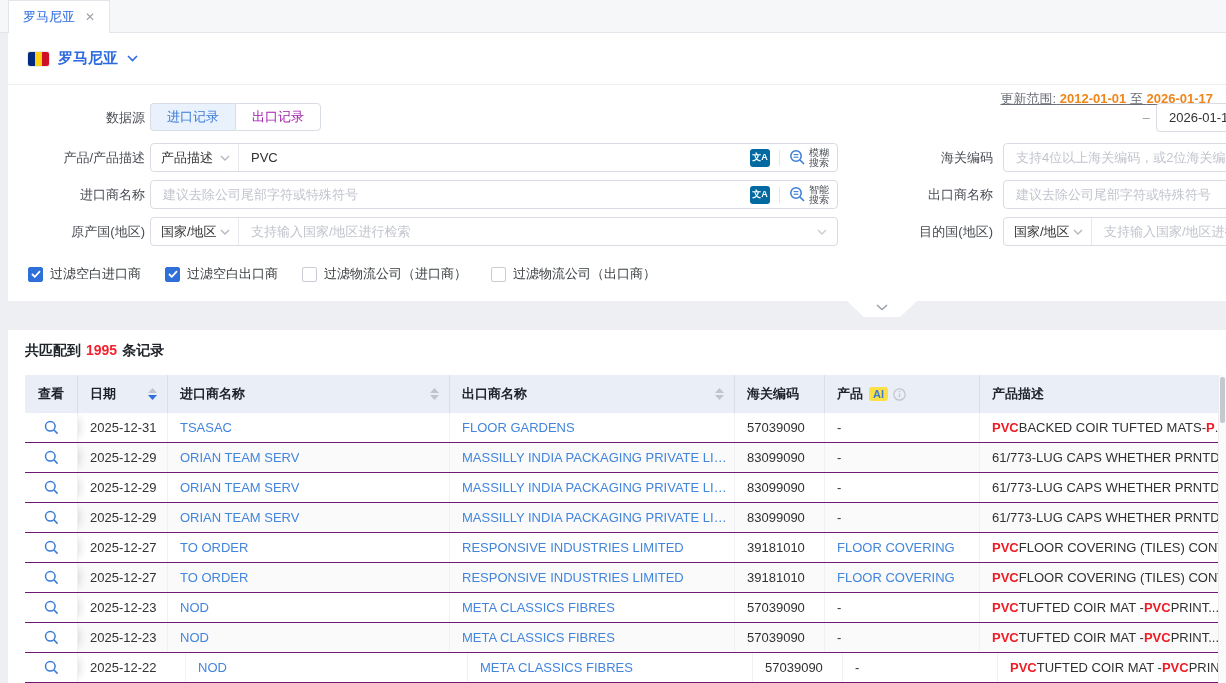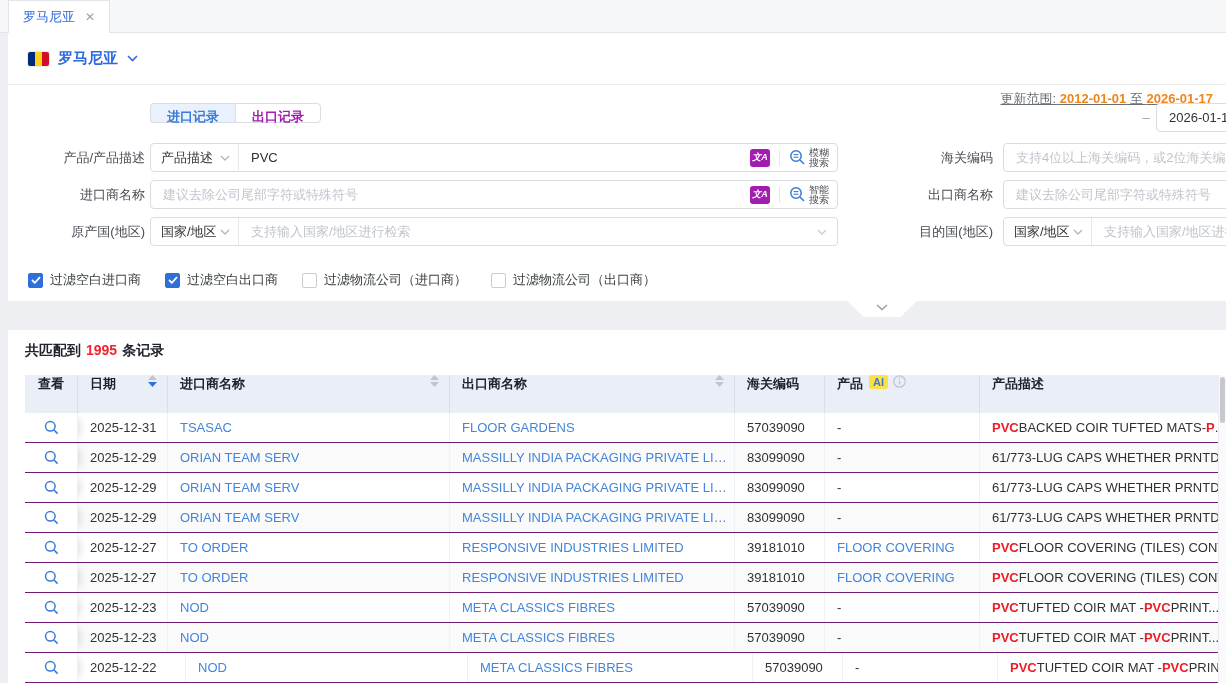--- a/index.html
+++ b/index.html
@@ -18,51 +18,51 @@
   .tab-close { color:#9aa0a8; font-size:12px; cursor:pointer; }
   
   .panel-top { position:absolute; top:33px; left:8px; width:1218px; height:268px; background:#fff; overflow:hidden; }
   .country-header { height:52px; border-bottom:1px solid #ededf0; display:flex; align-items:center; padding-left:20px; gap:9px; }
   .flag { width:21px; height:14px; display:flex; border-radius:2px; overflow:hidden; box-shadow:0 0 0 1px rgba(0,0,0,.08); }
   .flag i { flex:1; }
   .country-name { color:#2d6ae0; font-weight:bold; font-size:15px; }
   .update-range { position:absolute; top:57px; right:13px; font-size:13px; color:#6a6e76;text-decoration:underline; }
   .update-range b { color:#f08519; }
   .flabel { position:absolute; text-align:right; font-size:13px; color:#474b52; height:29px; line-height:29px; }
-  .seg { position:absolute; display:flex; height:20px;font-weight:bold; }
+  .seg { position:absolute; display:flex; height:28px; }
   .seg .s { line-height:26px; padding:0 16px; border:1px solid #d8dce3; background:#fff; color:#a21caf; cursor:pointer; }
   .seg .s.active { background:#e8f1fc; color:#3a7bd5; }
   .seg .s:first-child { border-radius:4px 0 0 4px; border-right:none; }
   .seg .s:last-child { border-radius:0 4px 4px 0; }
   .ibox { position:absolute; height:29px; border:1px solid #d9dce3; border-radius:4px; background:#fff; display:flex; align-items:center; }
   .ibox .sel { width:88px; align-self:stretch; display:flex; align-items:center; justify-content:space-between; padding:0 8px 0 10px; border-right:1px solid #e6e8ee; color:#303133; cursor:pointer; }
   .ibox .val { flex:1; padding-left:12px; color:#303133; white-space:nowrap; overflow:hidden; }
   .ibox .ph  { flex:1; padding-left:12px; color:#c0c4cc; white-space:nowrap; overflow:hidden; }
   .tools { display:flex; align-items:center; gap:0; padding-right:8px; }
-  .trans-ico { width:20px; height:18px; background:#a21caf; border-radius:3px; color:#fff; font-size:9px; font-weight:bold;
-               display:flex; align-items:center; justify-content:center; letter-spacing:0; cursor:pointer;font-style:italic; }
+  .trans-ico { width:20px; height:18px; background:#0369a1; border-radius:3px; color:#fff; font-size:9px; font-weight:bold;
+               display:flex; align-items:center; justify-content:center; letter-spacing:0; cursor:pointer; }
   .vdiv { width:1px; height:16px; background:#e4e6eb; margin:0 9px; }
   .searchbtn { display:flex; align-items:center; gap:3px; cursor:pointer; }
   .searchbtn .txt { font-size:10px; line-height:10px; color:#4a4e55; }
   .chev { flex:none; }
-  .checkrow { position:absolute; left:20px; top:238px; display:flex; align-items:center; }
+  .checkrow { position:absolute; left:20px; top:232px; display:flex; align-items:center; }
   .chk { display:flex; align-items:center; margin-right:24px; cursor:pointer; }
   .chk .box { width:15px; height:15px; border-radius:2px; border:1px solid #c9ccd4; background:#fff; display:flex; align-items:center; justify-content:center; }
   .chk.on .box { background:#2f6fd8; border-color:#2f6fd8; }
   .chk .lbl { margin-left:7px; color:#3c4043; }
   
   .notch { position:absolute; top:301px; left:847px; width:70px; height:16px; background:#fff;
            clip-path:polygon(0 0,100% 0,76% 100%,24% 100%); display:flex; align-items:flex-start; justify-content:center; cursor:pointer; }
   
   .panel-results { position:absolute; top:330px; left:8px; width:1218px; bottom:0; background:#fff; overflow:hidden; }
   .summary { position:absolute; top:12px; left:17px; font-size:14px; font-weight:bold; color:#20242b; }
   .summary .cnt { color:#f5222d; padding:0 5px; }
   .tablewrap { position:absolute; top:45px; left:17px; right:8px; bottom:0; }
   .thead { display:flex; height:38px; background:#e9eef7; }
-  .th { display:flex; align-items:flex-start; padding-left:12px; font-weight:bold; color:#1d2129; border-right:1px solid #d9deeb; overflow:hidden; }
+  .th { display:flex; align-items:center; padding-left:12px; font-weight:bold; color:#1d2129; border-right:1px solid #d9deeb; overflow:hidden; }
   .th.center { justify-content:center; padding-left:0; }
   .th .sort { margin-left:auto; margin-right:10px; display:flex; flex-direction:column; gap:2px; }
   .trow { display:flex; height:30px; border-bottom:1px solid #701a75; background:#fff; }
   .trow.alt { background:#fafafa; }
   .td { display:flex; align-items:center; padding-left:12px; border-right:1px solid #f0f1f4; overflow:hidden; white-space:nowrap; color:#303133; }
   .td.center { justify-content:center; padding-left:0; }
   .td.viewcell { background:#fff; position:relative; z-index:2; box-shadow:7px 0 8px -6px rgba(20,30,60,.18); cursor:pointer; }
   .link { color:#4285dc; text-decoration:none; cursor:pointer; overflow:hidden; text-overflow:ellipsis; white-space:nowrap; }
   .hlred { color:#ee1c25; font-weight:bold; }
   .aibadge { background:#fde047; color:#3a7bd5; font-size:11px; font-weight:bold; border-radius:3px; padding:1px 4px; margin-left:6px; }
@@ -94,20 +94,21 @@
       </svg>
   </div>
 
   <div class="update-range">
     <span>更新范围:</span>
     <b>2012-01-01</b>
     <span>至</span>
     <b>2026-01-17</b>
   </div>
 
+  <div class="flabel" style="left:0;width:137px;top:70px">数据源</div>
   <div class="seg" style="left:142px;top:70px" id="segGroup">
       <div class="s active">进口记录</div>
       <div class="s">出口记录</div>
     </div>
 
   <div class="flabel" style="left:1132px;width:12px;top:70px;color:#9aa0a8;text-align:center">–</div>
   <div class="ibox" style="left:1148px;top:70px;width:125px">
     <span class="val">2026-01-17</span>
   </div>
 

